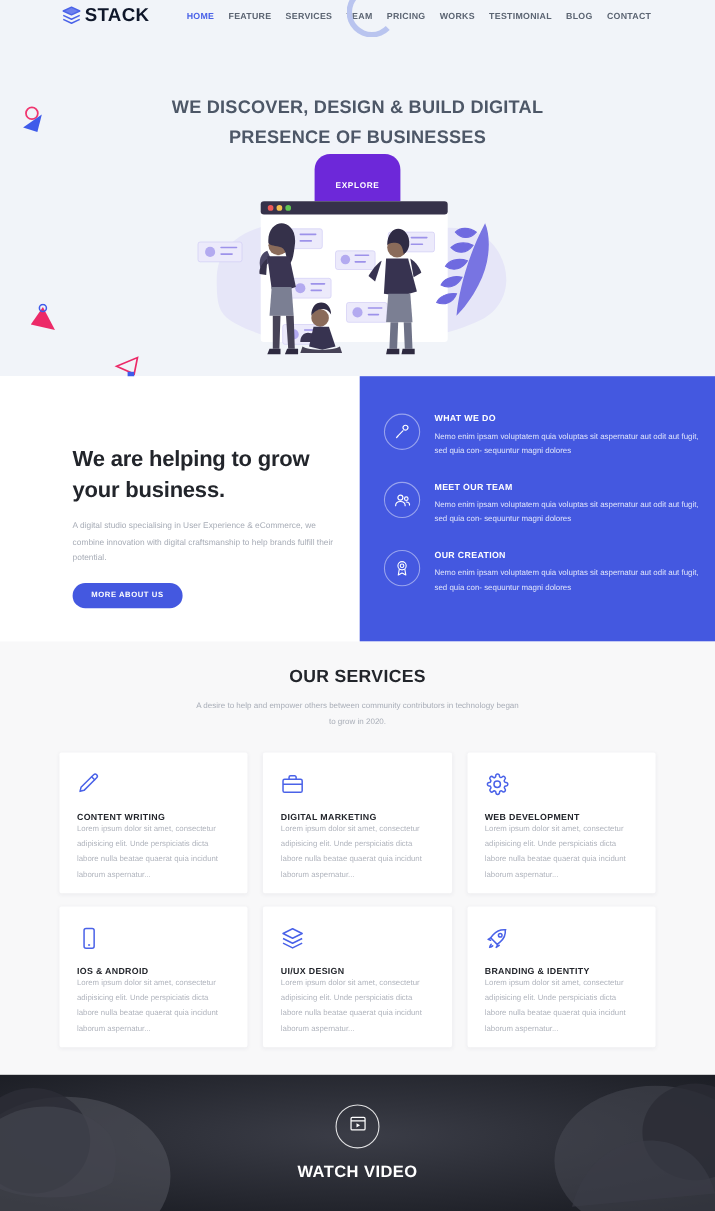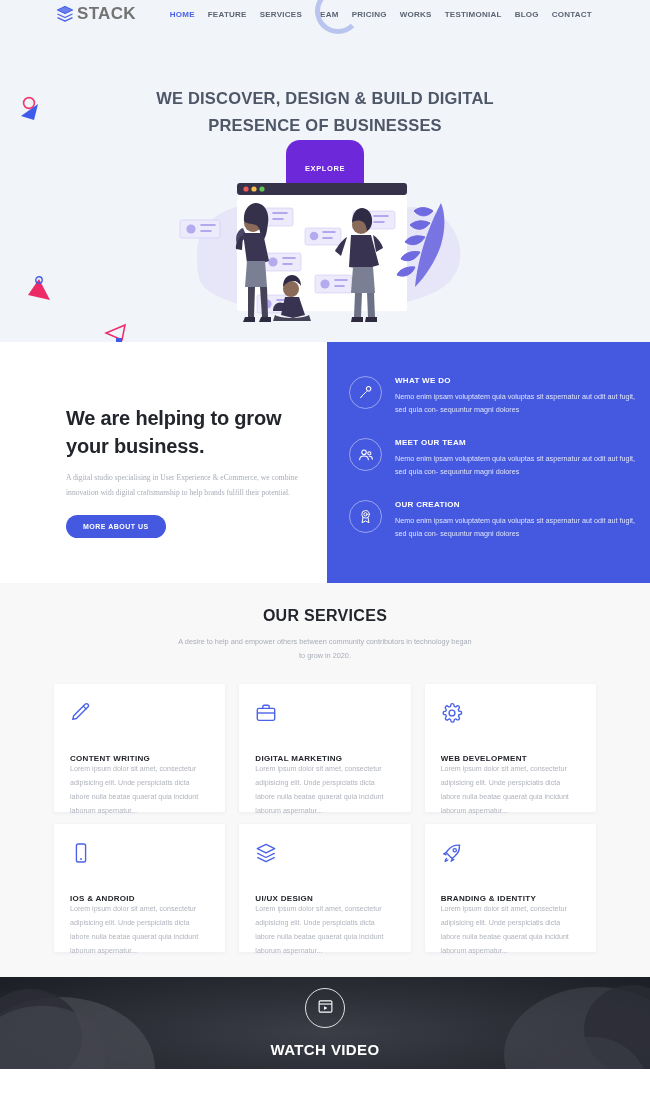--- a/index.html
+++ b/index.html
@@ -26,21 +26,21 @@
     display: flex;
     align-items: center;
     padding: 0 58px 0 55px;
     z-index: 5;
   }
   .logo { display: flex; align-items: center; gap: 2px; }
   .logo svg { display: block; }
   .logo-text {
     font-size: 17px;
     font-weight: 700;
-    color: #737373;
+    color: #0f172a;
     letter-spacing: .3px;
   }
   .nav-links {
     margin-left: auto;
     display: flex;
     align-items: center;
     gap: 13px;
   }
   .nav-links a {
     font-size: 8px;
@@ -116,21 +116,20 @@
     color: #22252b;
     line-height: 1.42;
     letter-spacing: -.2px;
   }
   .about p {
     margin-top: 10px;
     font-size: 7.6px;
     line-height: 1.95;
     color: #a8adb7;
     width: 245px;
-    font-family: Liberation Serif, serif;
   }
   .about-btn {
     margin-top: 15px;
     display: inline-block;
     background: #4458e0;
     color: #fff;
     font-size: 7px;
     font-weight: 700;
     letter-spacing: .5px;
     padding: 8px 17px;
@@ -205,36 +204,36 @@
   }
   .card {
     background: #fff;
     border-radius: 2px;
     padding: 18px 17px 18px 16px;
     height: 128px;
     box-shadow: 0 1px 4px rgba(30,40,70,.055);
   }
   .card-ico { height: 28px; }
   .card h4 {
-    margin-top: 24px;
+    margin-top: 8px;
     font-size: 8px;
     font-weight: 700;
     color: #22252b;
     letter-spacing: .3px;
   }
   .card p {
     font-size: 7.1px;
     line-height: 1.95;
     color: #b0b4bd;
   }
 
   
   .video {
     position: relative;
-    height: 92px;
+    height: 124px;
     background: #737373;
     overflow: hidden;
   }
   .video-bg { position: absolute; inset: 0; }
   .video-inner {
     position: relative;
     z-index: 3;
     height: 100%;
     display: flex;
     flex-direction: column;

